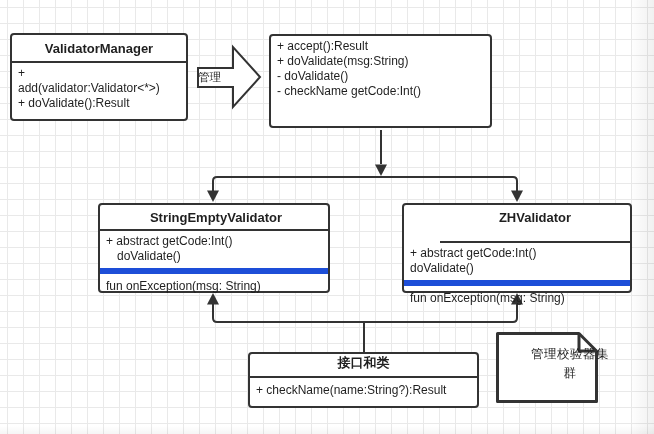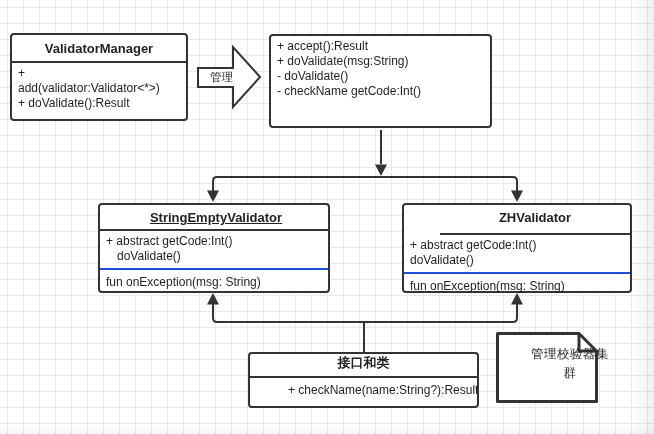--- a/index.html
+++ b/index.html
@@ -44,28 +44,28 @@
     padding:6px 4px 5px 4px;
     border-bottom:2px solid #333333;
     white-space:nowrap;
   }
   .uml-section{
     box-sizing:border-box;
     padding:3px 6px 4px 6px;
     font-size:12px;
     line-height:15px;
   }
-  .uml-section.bordered{border-bottom:2px solid #1d4ed8;}
+  .uml-section.bordered{border-bottom:6px solid #1d4ed8;}
   .uml-line{white-space:nowrap;}
   .uml-line.indent{padding-left:11px;}
   .conn{position:absolute;left:0;top:0;pointer-events:none;}
   .blockarrow{position:absolute;left:195px;top:44px;width:68px;height:66px;}
   .blockarrow-label{
     position:absolute;left:3px;top:24px;width:35px;height:19px;
-    line-height:19px;text-align:right;font-size:11.5px;color:#1f1f1f;
+    line-height:19px;text-align:left;font-size:11.5px;color:#1f1f1f;
   }
   .note{position:absolute;left:496px;top:332px;width:102px;height:71px;}
   .note-text{
     position:absolute;left:6px;top:13px;width:88px;
     text-align:center;font-size:12.5px;line-height:19px;
     letter-spacing:0.5px;color:#1f1f1f;margin-left:24px;
   }
 </style>
 </head>
 <body>
@@ -109,44 +109,44 @@
   <div class="uml-box" style="left:269px;top:34px;width:223px;height:94px;">
     <div class="uml-section">
       <div class="uml-line">+ accept():Result</div>
       <div class="uml-line">+ doValidate(msg:String)</div>
       <div class="uml-line">- doValidate()</div>
       <div class="uml-line">- checkName getCode:Int()</div>
     </div>
   </div>
 
   <div class="uml-box" style="left:98px;top:203px;width:232px;height:90px;">
-    <div class="uml-title" style="padding:5px 4px 4px 8px;text-decoration:underline;">StringEmptyValidator</div>
+    <div class="uml-title" style="padding:5px 4px 4px 8px;">StringEmptyValidator</div>
     <div class="uml-section bordered">
       <div class="uml-line">+ abstract getCode:Int()</div>
       <div class="uml-line indent">doValidate()</div>
     </div>
     <div class="uml-section" style="padding-top:5px;">
       <div class="uml-line">fun onException(msg: String)</div>
     </div>
   </div>
 
   <div class="uml-box" style="left:402px;top:203px;width:230px;height:90px;">
-    <div class="uml-title" style="padding:5px 4px 8px 4px;margin-left:36px;">ZHValidator</div>
+    <div class="uml-title" style="padding:5px 4px 16px 4px;margin-left:36px;">ZHValidator</div>
     <div class="uml-section bordered">
       <div class="uml-line">+ abstract getCode:Int()</div>
       <div class="uml-line">doValidate()</div>
     </div>
     <div class="uml-section" style="padding-top:5px;">
       <div class="uml-line">fun onException(msg: String)</div>
     </div>
   </div>
 
   <div class="uml-box" style="left:248px;top:352px;width:231px;height:56px;">
     <div class="uml-title" style="padding:0 4px 4px 4px;">接口和类</div>
-    <div class="uml-section" style="padding-top:5px;margin-left:32px;">
+    <div class="uml-section" style="padding-top:5px;">
       <div class="uml-line">+ checkName(name:String?):Result</div>
     </div>
   </div>
 
   <div class="note">
     <svg width="102" height="71" viewBox="0 0 102 71">
       <path d="M1.5,1.5 L83,1.5 L100.5,19 L100.5,69.5 L1.5,69.5 Z" fill="#ffffff" stroke="#333333" stroke-width="3" stroke-linejoin="round"></path>
       <path d="M83,1.5 L83,19 L100.5,19" fill="none" stroke="#333333" stroke-width="3" stroke-linejoin="round"></path>
     </svg>
     <div class="note-text">管理校验器集群</div>

